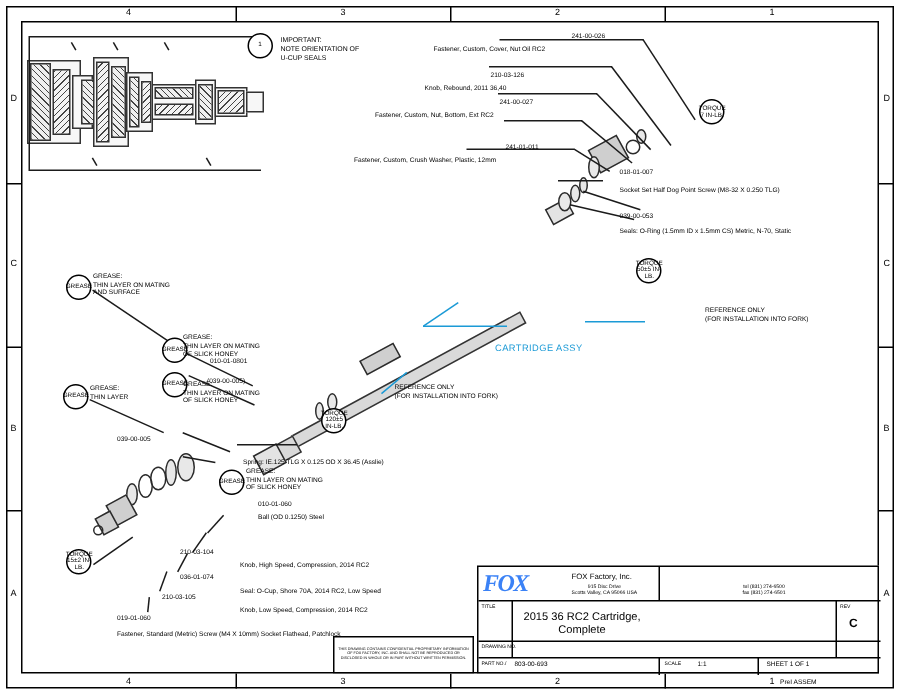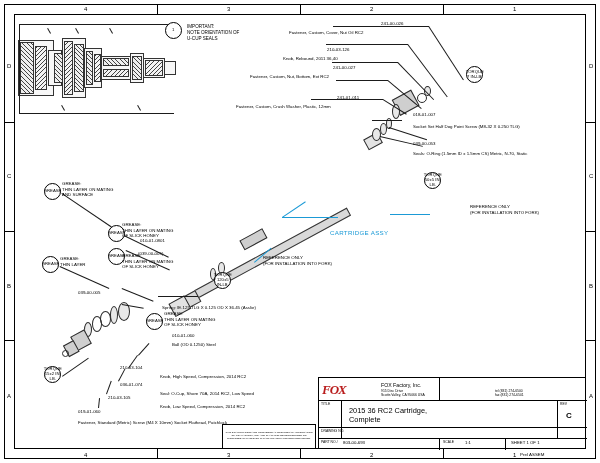--- a/index.html
+++ b/index.html
@@ -39,25 +39,25 @@
   #sectionview{position:absolute;left:18px;top:20px;width:160px;height:118px;}
   .hatch{position:absolute;box-sizing:border-box;border:1px solid #333;
     background:repeating-linear-gradient(45deg,#444 0 0.6px,transparent 0.6px 3px),#efefef;}
   .hatch2{position:absolute;box-sizing:border-box;border:1px solid #333;
     background:repeating-linear-gradient(-45deg,#444 0 0.6px,transparent 0.6px 3px),#f3f3f3;}
   .plainbox{position:absolute;box-sizing:border-box;border:1px solid #333;background:#f7f7f7;}
 
   
   #titleblock{position:absolute;left:318px;top:377px;width:268px;height:72px;border:1px solid #000;box-sizing:border-box;background:#fff;}
   .tb-line{position:absolute;background:#000;}
-  .tb-txt{position:absolute;font-size:4.3px;color:#000;line-height:1.25;white-space:pre;}
+  .tb-txt{position:absolute;font-size:4.3px;color:#000;line-height:1.25;white-space:pre;text-align:center;}
   .tb-txt.t{font-size:7.4px;}
   .tb-txt.s{font-size:3.4px;}
   .logo{position:absolute;left:3px;top:3px;width:54px;height:17px;display:flex;align-items:center;}
-  .logo-mark{font-family:"Liberation Serif",serif;font-style:italic;font-weight:bold;font-size:13px;color:#b91c1c;letter-spacing:-1px;}
+  .logo-mark{font-family:"Liberation Serif",serif;font-style:italic;font-weight:bold;font-size:16px;color:#3b82f6;letter-spacing:-1px;}
   .tb-rev{position:absolute;font-size:8px;font-weight:bold;}
 
   
   #warnblock{position:absolute;left:222px;top:424px;width:94px;height:25px;border:1px solid #000;box-sizing:border-box;background:#fff;}
   .warn-txt{position:absolute;font-size:2.5px;line-height:1.25;color:#000;white-space:pre;text-align:center;width:100%;left:0;}
 </style>
 </head>
 <body>
 
 <div id="sheet">

